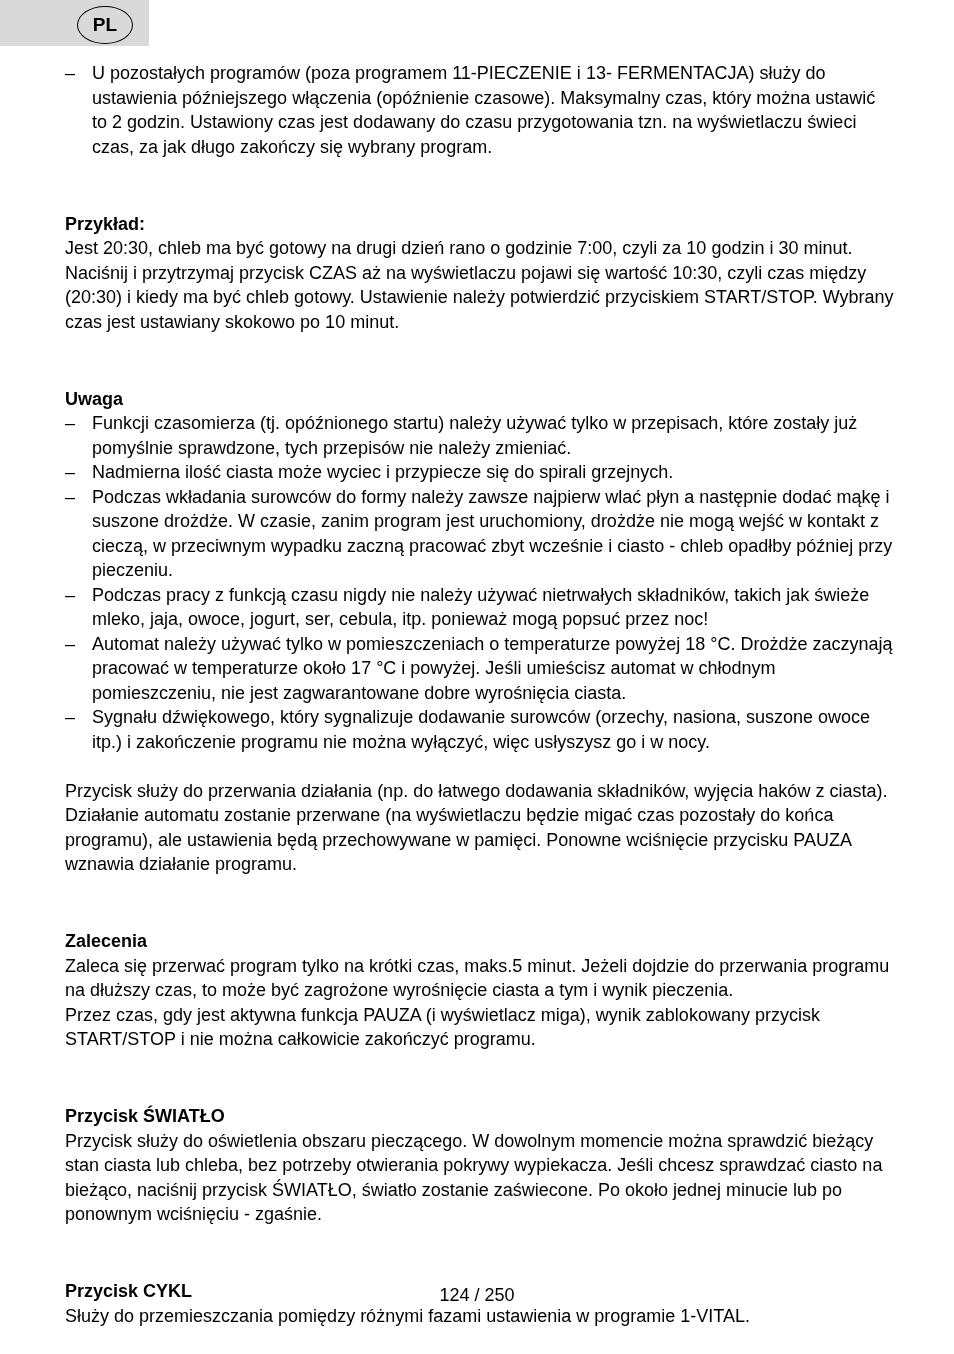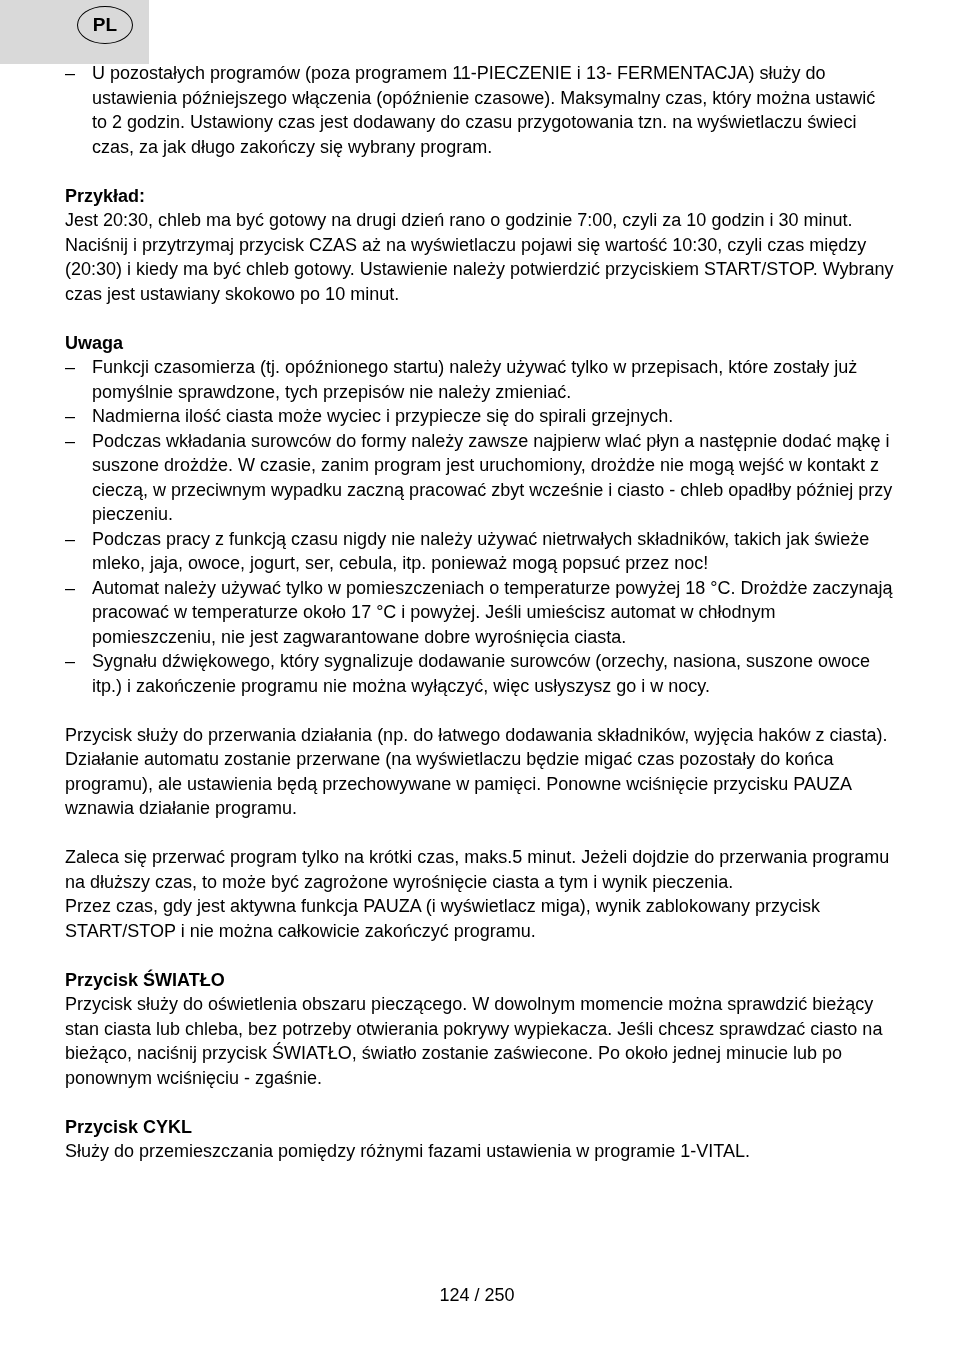--- a/index.html
+++ b/index.html
@@ -1,36 +1,36 @@
 <!DOCTYPE html>
 <html><head>
   <meta charset="utf-8">
   <style>
     html, body { margin: 0; padding: 0; background: #ffffff; }
     body {
       width: 954px; height: 1354px; position: relative; overflow: hidden;
       font-family: "Liberation Sans", sans-serif; color: #000;
     }
     .lang-tab {
-      position: absolute; left: 0; top: 0; width: 149px; height: 64px;
+      position: absolute; left: 0; top: 0; width: 149px; height: 46px;
       background: #d9d9d9;
     }
     .lang-badge {
       position: absolute; left: 77px; top: 6px; width: 56px; height: 38px;
       border: 1.5px solid #000; border-radius: 50%;
       box-sizing: border-box; text-align: center;
       font-weight: bold; font-size: 19px; line-height: 35px;
     }
     .content {
       position: absolute; left: 65px; top: 61px; width: 830px;
       font-size: 18px; line-height: 24.5px;
     }
     .item { position: relative; padding-left: 27px; }
     .dash { position: absolute; left: 0; top: 0; }
-    .heading { font-weight: bold; }
+    .heading { font-weight: bold; margin-top: 28px; }
     .gap { height: 24.5px; }
     b { font-weight: normal; }
     .page-num {
       position: absolute; left: 0; width: 100%; top: 1283px; text-align: center;
       font-size: 18px; line-height: 24px;
     }
     .page-num .cur { font-weight: normal; }
   </style>
 </head>
 <body>
@@ -82,20 +82,21 @@
   </div>
 
   <div class="gap"></div>
 
   <div>
     <span>Przycisk służy do przerwania działania (np. do łatwego dodawania składników, wyjęcia haków z ciasta). Działanie automatu zostanie przerwane (na wyświetlaczu będzie migać czas pozostały do końca programu), ale ustawienia będą przechowywane w pamięci. Ponowne wciśnięcie przycisku </span><b>PAUZA</b><span> wznawia działanie programu.</span>
   </div>
 
   <div class="gap"></div>
 
+  <div class="heading">Zalecenia</div>
   <div>Zaleca się przerwać program tylko na krótki czas, maks.5 minut. Jeżeli dojdzie do przerwania programu na dłuższy czas, to może być zagrożone wyrośnięcie ciasta a tym i wynik pieczenia.</div>
   <div>
     <span>Przez czas, gdy jest aktywna funkcja </span><b>PAUZA</b><span> (i wyświetlacz miga), wynik zablokowany przycisk </span><b>START/STOP</b><span> i nie można całkowicie zakończyć programu.</span>
   </div>
 
   <div class="gap"></div>
 
   <div class="heading">Przycisk ŚWIATŁO</div>
   <div>
     <span>Przycisk służy do oświetlenia obszaru pieczącego. W dowolnym momencie można sprawdzić bieżący stan ciasta lub chleba, bez potrzeby otwierania pokrywy wypiekacza. Jeśli chcesz sprawdzać ciasto na bieżąco, naciśnij przycisk </span><b>ŚWIATŁO</b><span>, światło zostanie zaświecone. Po około jednej minucie lub po ponownym wciśnięciu - zgaśnie.</span>

